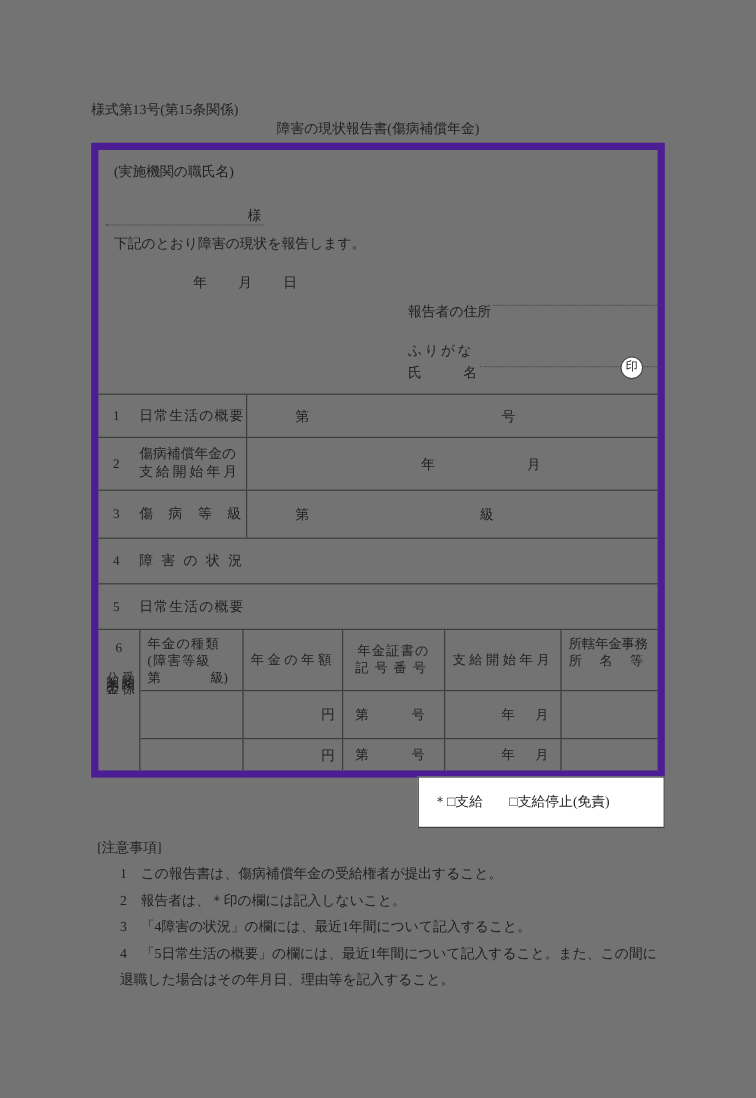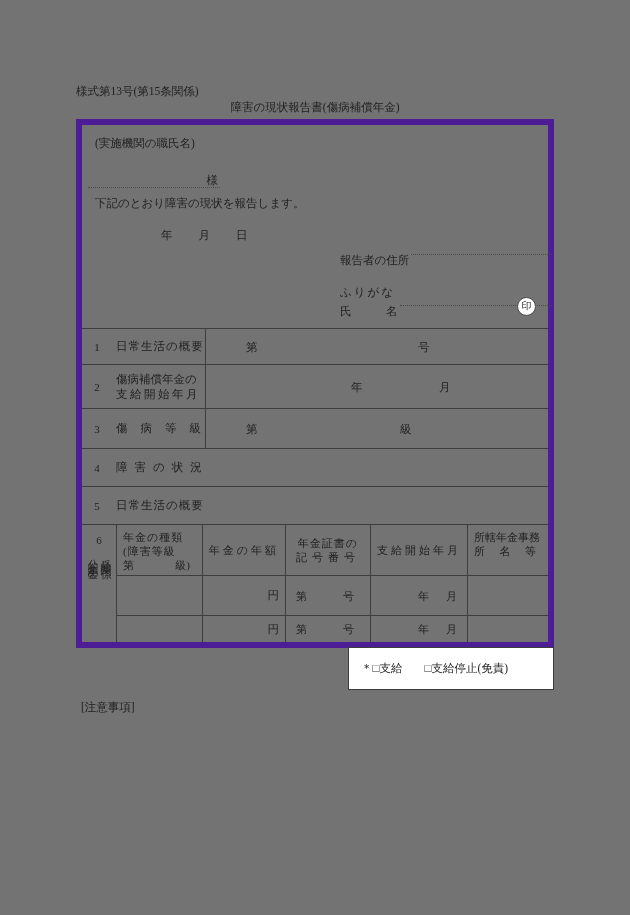--- a/index.html
+++ b/index.html
@@ -234,15 +234,21 @@
   </div>
 
   <div class="abs approval">
     <span>＊</span>
     <span class="opt"><span>□</span><span>支給</span></span>
     <span class="opt opt2"><span>□</span><span>支給停止(免責)</span></span>
   </div>
 
   <div class="abs notes">
     <div>[注意事項]</div>
+    <div class="notes-items">
+      <div class="note-item">1　この報告書は、傷病補償年金の受給権者が提出すること。</div>
+      <div class="note-item">2　報告者は、＊印の欄には記入しないこと。</div>
+      <div class="note-item">3　「4障害の状況」の欄には、最近1年間について記入すること。</div>
+      <div class="note-item">4　「5日常生活の概要」の欄には、最近1年間について記入すること。また、この間に退職した場合はその年月日、理由等を記入すること。</div>
+    </div>
   </div>
 
 </div>
 
 </body></html>

